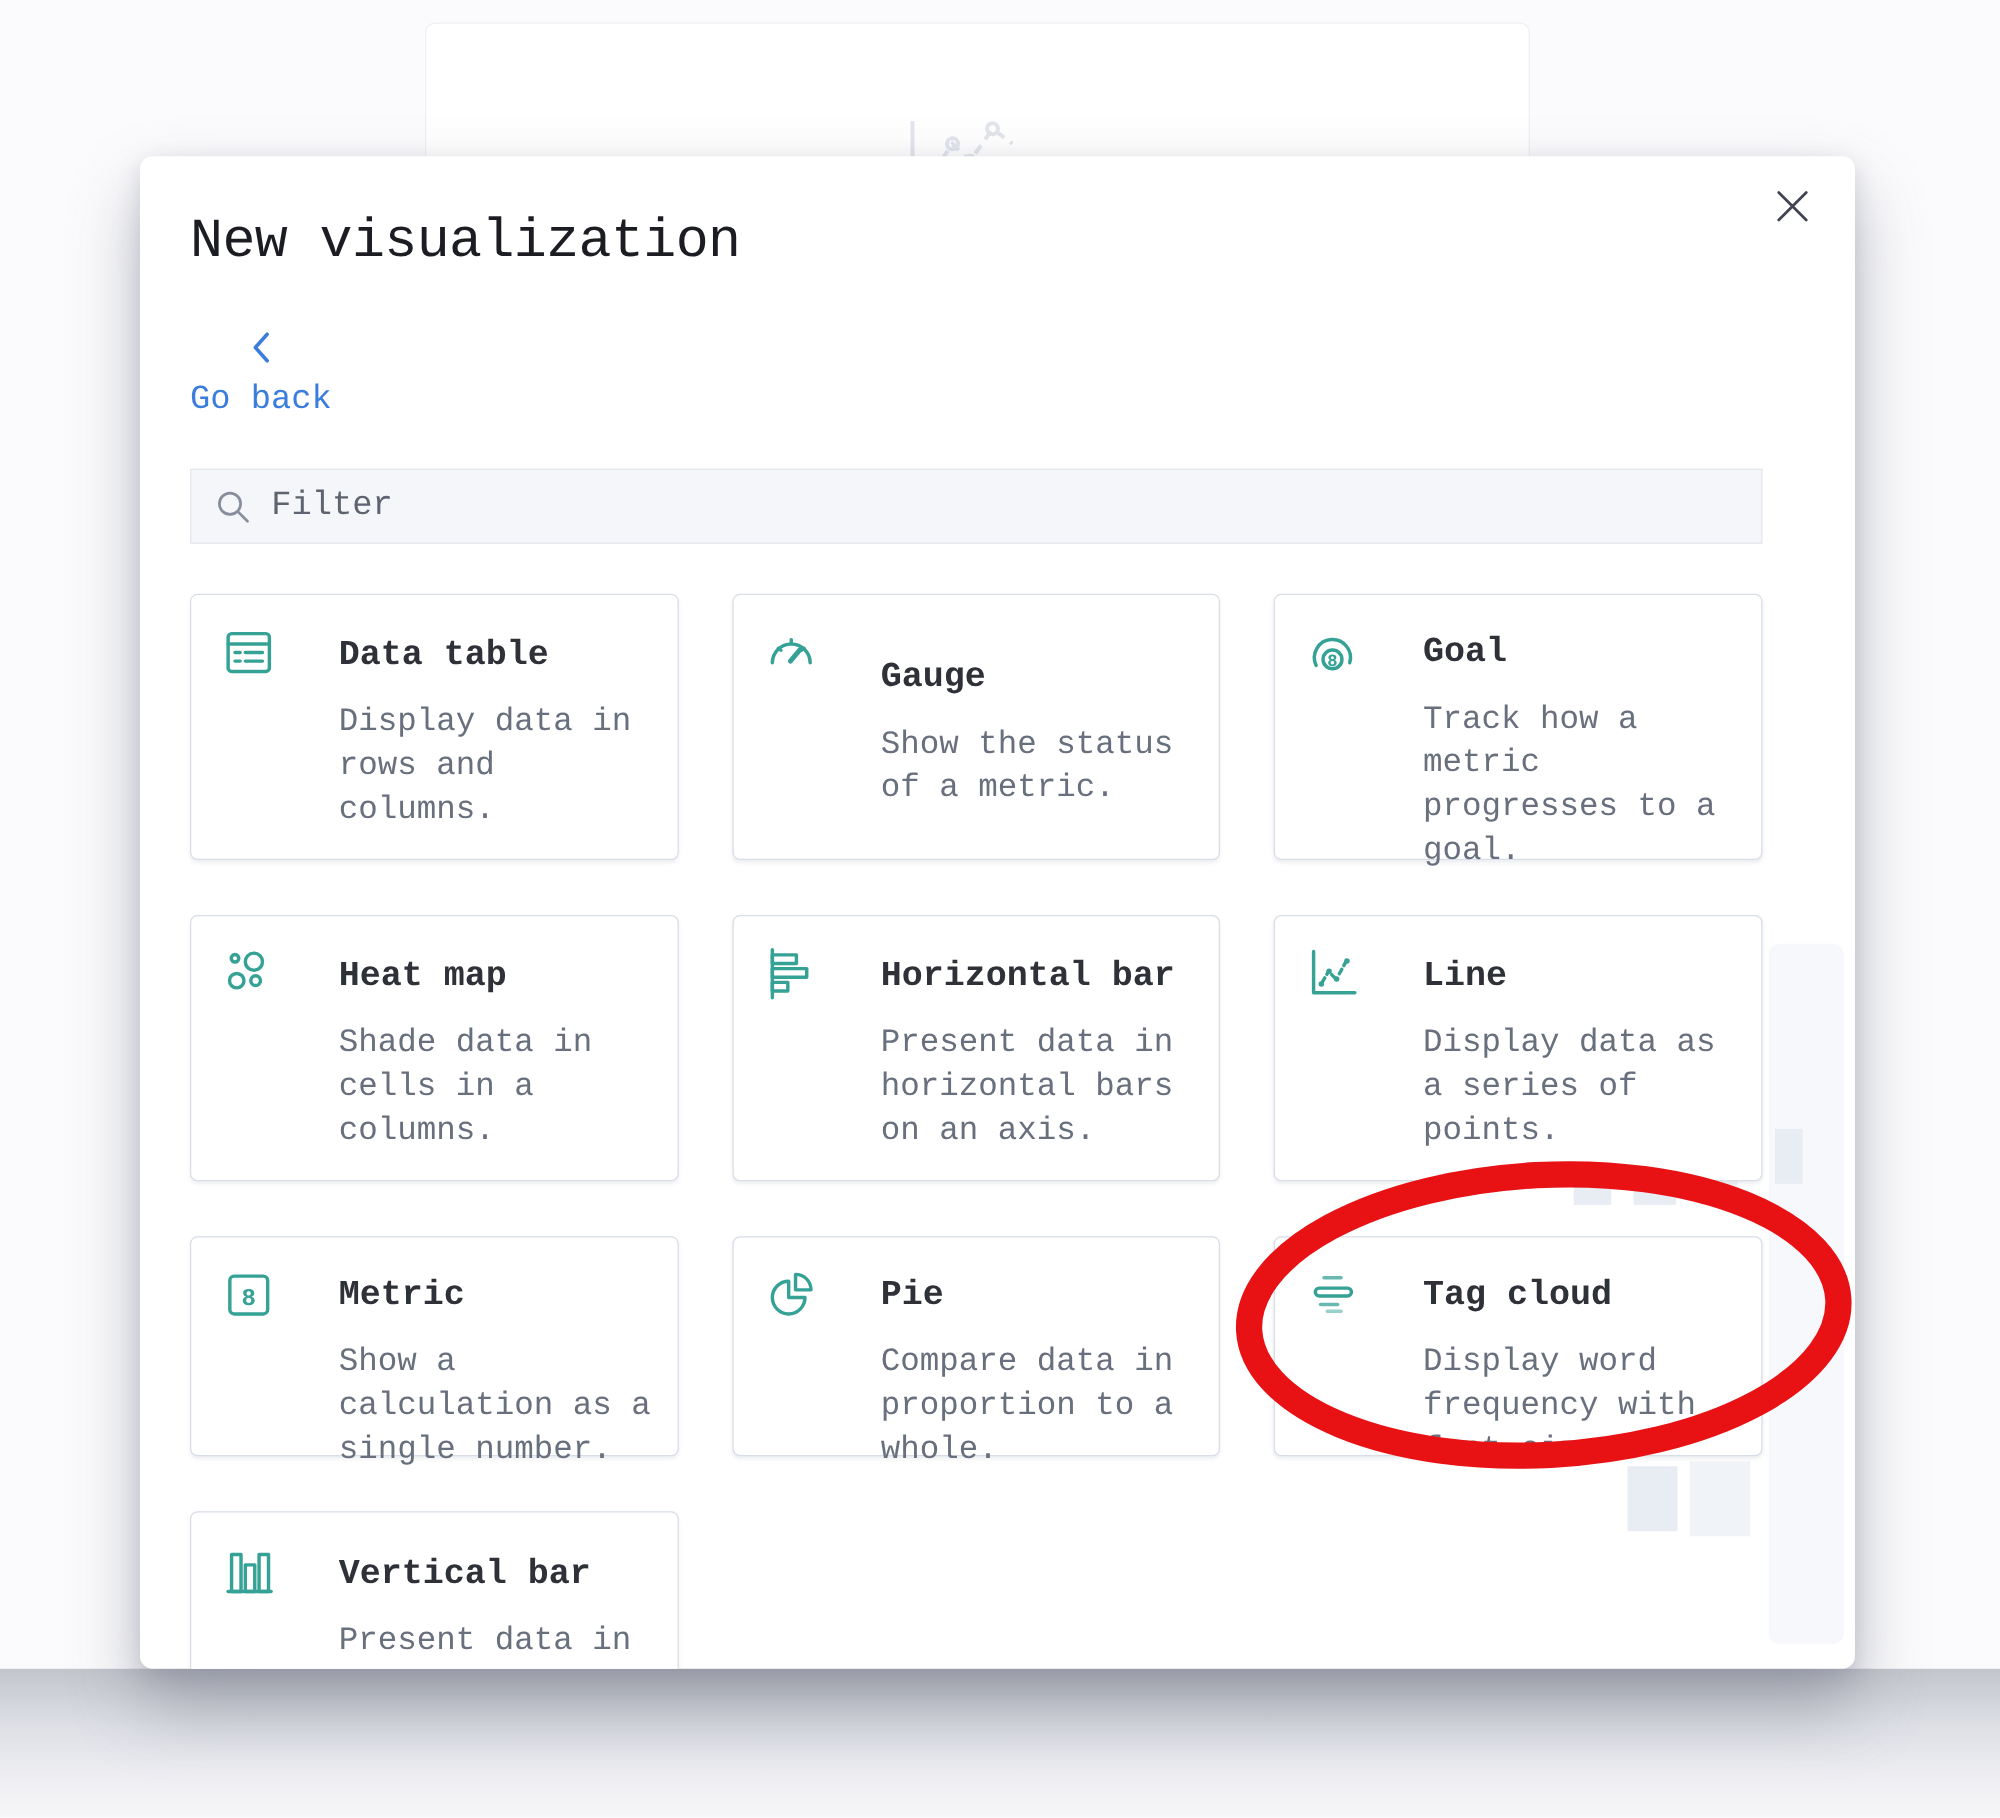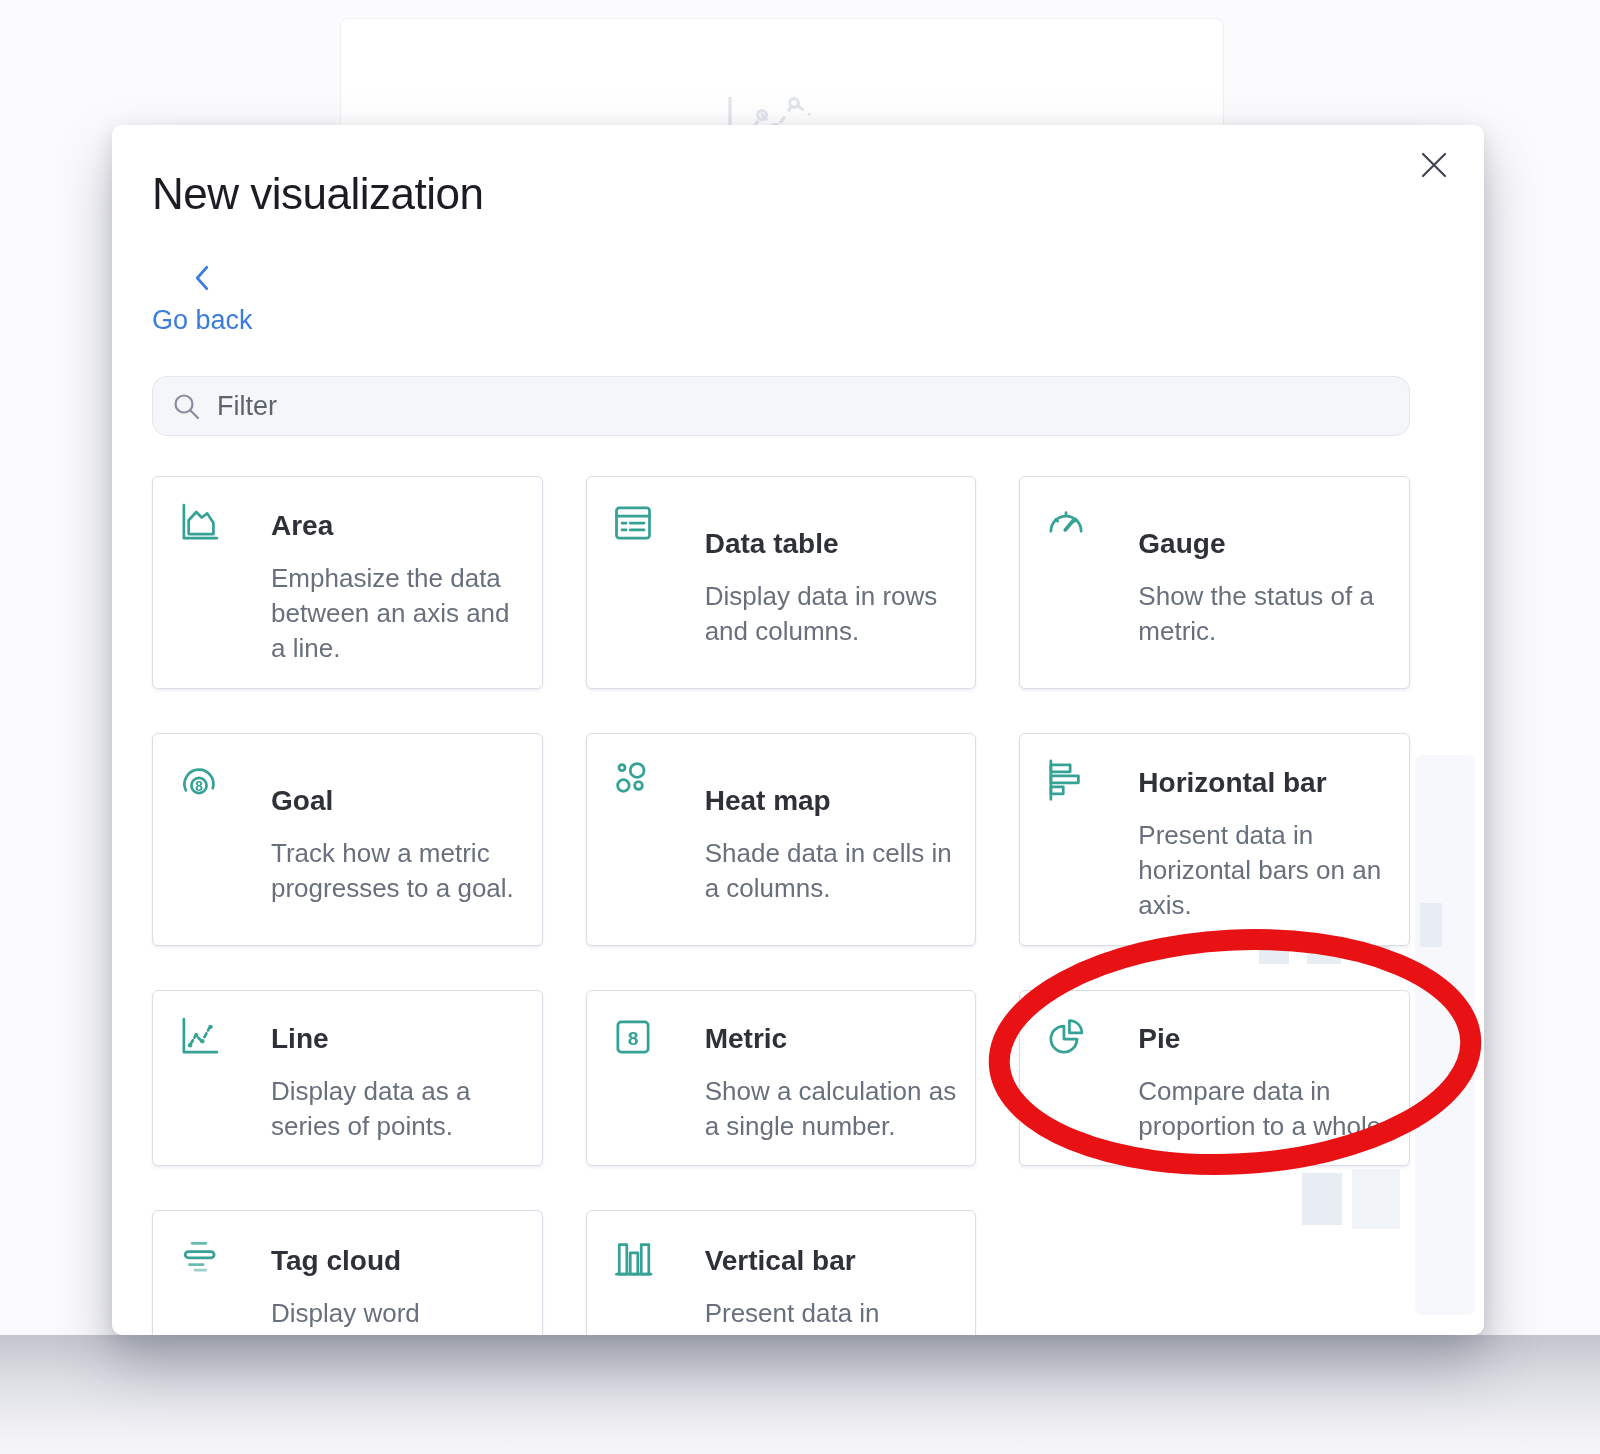--- a/index.html
+++ b/index.html
@@ -23,36 +23,37 @@
   .floor {
     position:absolute; left:0; top:1335px; width:1600px; height:119px;
     background:linear-gradient(180deg,#c3c5cd 0%, #dddfe5 38%, #efeff3 75%, #f6f6f8 100%);
   }
   
   .modal {
     position:absolute; left:112px; top:125px; width:1372px; height:1210px;
     background:#ffffff; border-radius:10px;
     box-shadow:0 30px 55px rgba(108,113,128,.45), 0 6px 18px rgba(108,113,128,.22);
     overflow:hidden;
+    font-family:Liberation Mono, monospace;
   }
   .modal-inner { position:relative; z-index:2; padding:0 74px 0 40px; }
   .close-btn {
     position:absolute; z-index:5; top:20px; right:30px; width:40px; height:40px;
     background:none; border:none; cursor:pointer; display:flex; align-items:center; justify-content:center;
   }
   .modal-title {
     padding-top:44px; font-size:44px; font-weight:400; color:#1b1d23; letter-spacing:-.5px;
   }
   .go-back {
     margin-top:46px; display:inline-flex; align-items:center; gap:14px;
     font-size:27px; font-weight:500; color:var(--link,#3b7ddd); text-decoration:none; cursor:pointer;flex-direction:column;
   }
   .filter-box {
     margin-top:40px; height:60px; width:100%;
-    background:#f5f6f9; border:1px solid #e3e6ec; border-radius:15px;
+    background:#f5f6f9; border:1px solid #e3e6ec; border-radius:0;
     display:flex; align-items:center; padding:0 18px; gap:16px;
   }
   .filter-box input {
     flex:1; background:transparent; border:none; outline:none;
     font-family:inherit; font-size:27px; color:#343741;
   }
   .filter-box input::placeholder { color:#5d6470; opacity:1; }
   .viz-grid {
     margin-top:40px; display:grid; position:relative; z-index:2;
     grid-template-columns:repeat(3,1fr);
@@ -137,30 +138,20 @@
             <path d="M19.5 19.5L27 27"></path>
         </svg>
       </span>
       <input type="text" value="" placeholder="Filter" style="">
     </div>
 
     <div class="viz-grid">
         <button class="viz-card">
     <span class="card-icon">
             <svg viewBox="0 0 32 32" fill="none" stroke="currentColor" stroke-width="2" stroke-linecap="round" stroke-linejoin="round">
-              <path d="M5 3v24h24"></path>
-              <path d="M8.5 24V14l5.5-6 4 4 4-3 4.5 7v8z"></path>
-            </svg>
-          </span>
-    <div class="card-title">Area</div>
-    <div class="card-desc">Emphasize the data between an axis and a line.</div>
-  </button>
-        <button class="viz-card">
-    <span class="card-icon">
-            <svg viewBox="0 0 32 32" fill="none" stroke="currentColor" stroke-width="2" stroke-linecap="round" stroke-linejoin="round">
               <rect x="4" y="5" width="24" height="22" rx="2"></rect>
               <path d="M4 11h24"></path>
               <path d="M8 16h3M14 16h10M8 21h3M14 21h10"></path>
             </svg>
           </span>
     <div class="card-title">Data table</div>
     <div class="card-desc">Display data in rows and columns.</div>
   </button>
         <button class="viz-card">
     <span class="card-icon">

